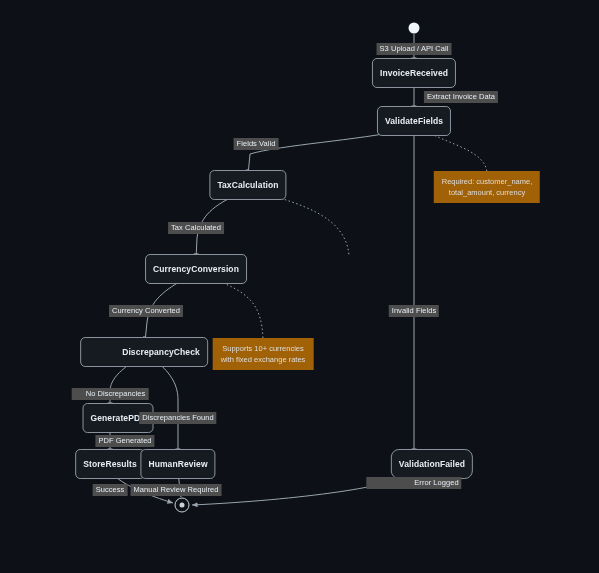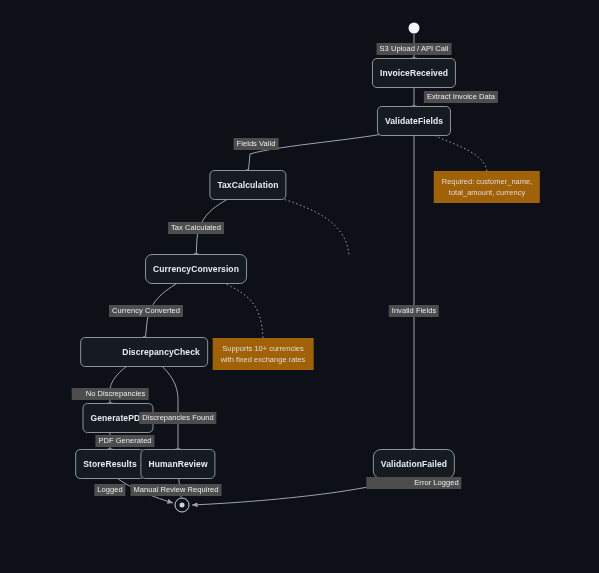--- a/index.html
+++ b/index.html
@@ -123,38 +123,38 @@
       <path d="M262,192 C300,205 345,215 349,255"></path>
       <path d="M212,278 C245,292 262,300 263,340"></path>
     </g>
   </svg>
 
   <div class="start-node" style="left:414px; top:28px;"></div>
 
   <div class="node" style="left:414px; top:73px;">InvoiceReceived</div>
   <div class="node" style="left:414px; top:121px;">ValidateFields</div>
   <div class="node" style="left:248px; top:185px;">TaxCalculation</div>
-  <div class="node" style="left:196px; top:269px;border-radius:7px;">CurrencyConversion</div>
+  <div class="node" style="left:196px; top:269px;">CurrencyConversion</div>
   <div class="node" style="left:144px; top:352px;padding-left:41px;">DiscrepancyCheck</div>
   <div class="node" style="left:110px; top:418px;margin-left:8px;">GeneratePDF</div>
   <div class="node" style="left:110px; top:464px;">StoreResults</div>
   <div class="node" style="left:178px; top:464px;">HumanReview</div>
-  <div class="node" style="left:414px; top:464px;border-radius:8px;">ValidationFailed</div>
+  <div class="node" style="left:432px; top:464px;border-radius:8px;">ValidationFailed</div>
 
   <div class="end-node" style="left:182px; top:505px;"></div>
 
   <div class="edge-label" style="left:414px; top:49px;">S3 Upload / API Call</div>
   <div class="edge-label" style="left:414px; top:97px;margin-left:47px;">Extract Invoice Data</div>
   <div class="edge-label" style="left:256px; top:144px;">Fields Valid</div>
   <div class="edge-label" style="left:196px; top:228px;">Tax Calculated</div>
   <div class="edge-label" style="left:146px; top:311px;">Currency Converted</div>
   <div class="edge-label" style="left:110px; top:394px;padding-left:14px;">No Discrepancies</div>
   <div class="edge-label" style="left:178px; top:418px;">Discrepancies Found</div>
   <div class="edge-label" style="left:125px; top:441px;">PDF Generated</div>
-  <div class="edge-label" style="left:110px; top:490px;">Logged</div>
+  <div class="edge-label" style="left:110px; top:490px;">Success</div>
   <div class="edge-label" style="left:176px; top:490px;">Manual Review Required</div>
   <div class="edge-label" style="left:414px; top:311px;">Invalid Fields</div>
   <div class="edge-label" style="left:414px; top:483px;padding-left:48px;">Error Logged</div>
 
   <div class="note" style="left:487px; top:187px;">Required: customer_name,
 total_amount, currency</div>
   <div class="note" style="left:263px; top:354px;">Supports 10+ currencies
 with fixed exchange rates</div>
 
 </div>

